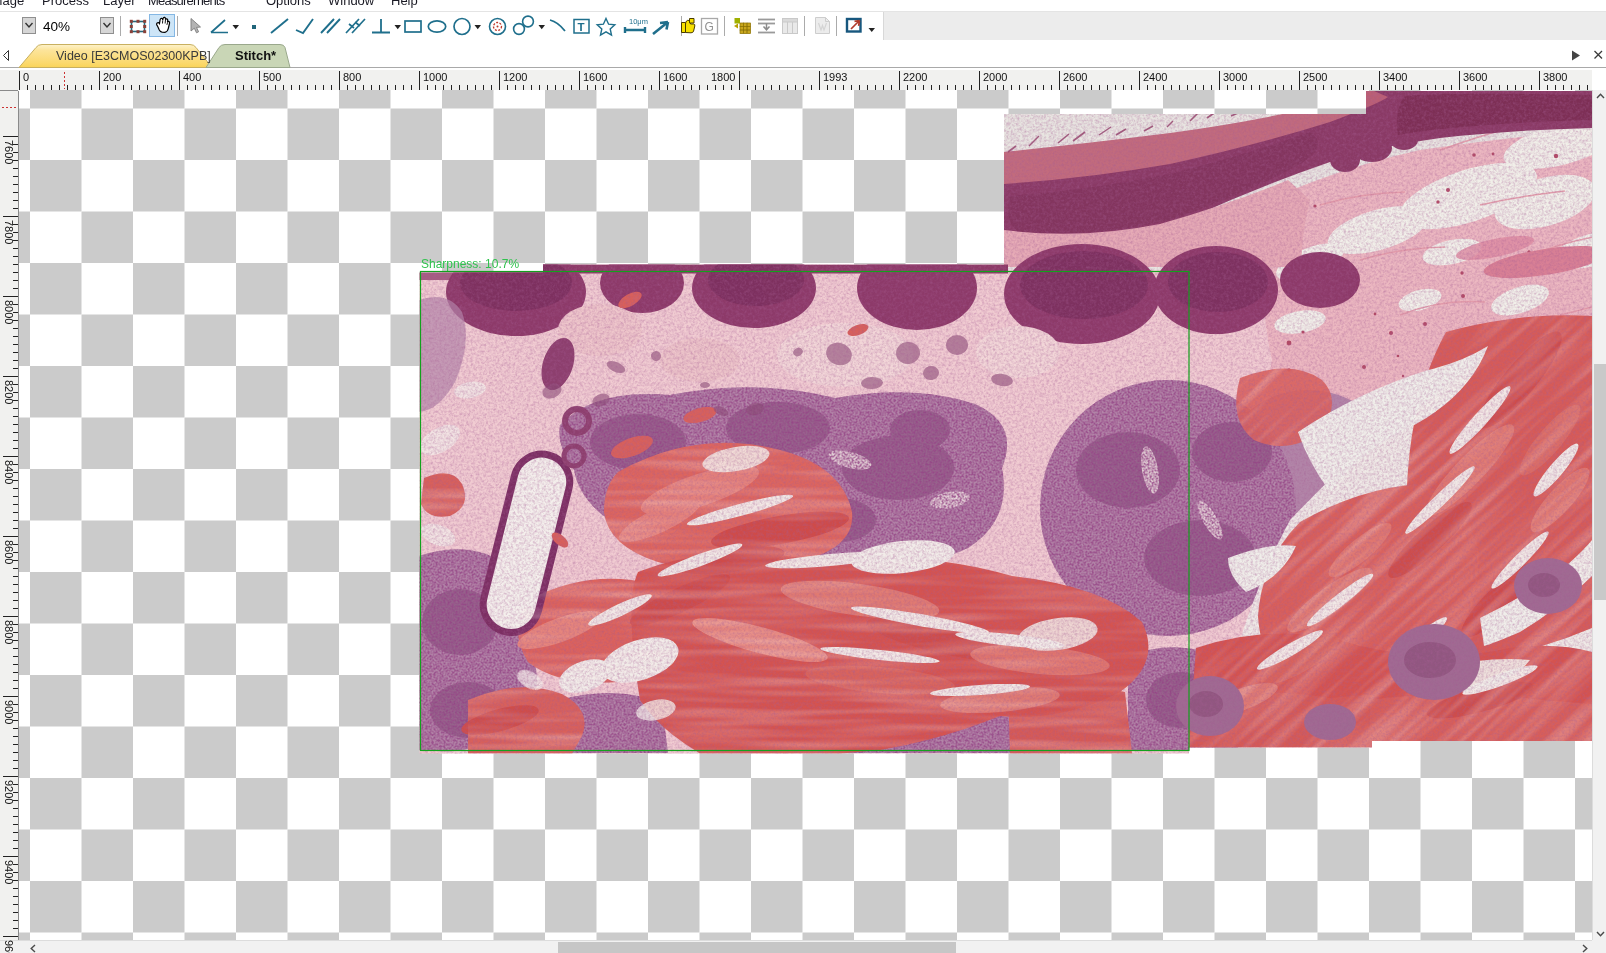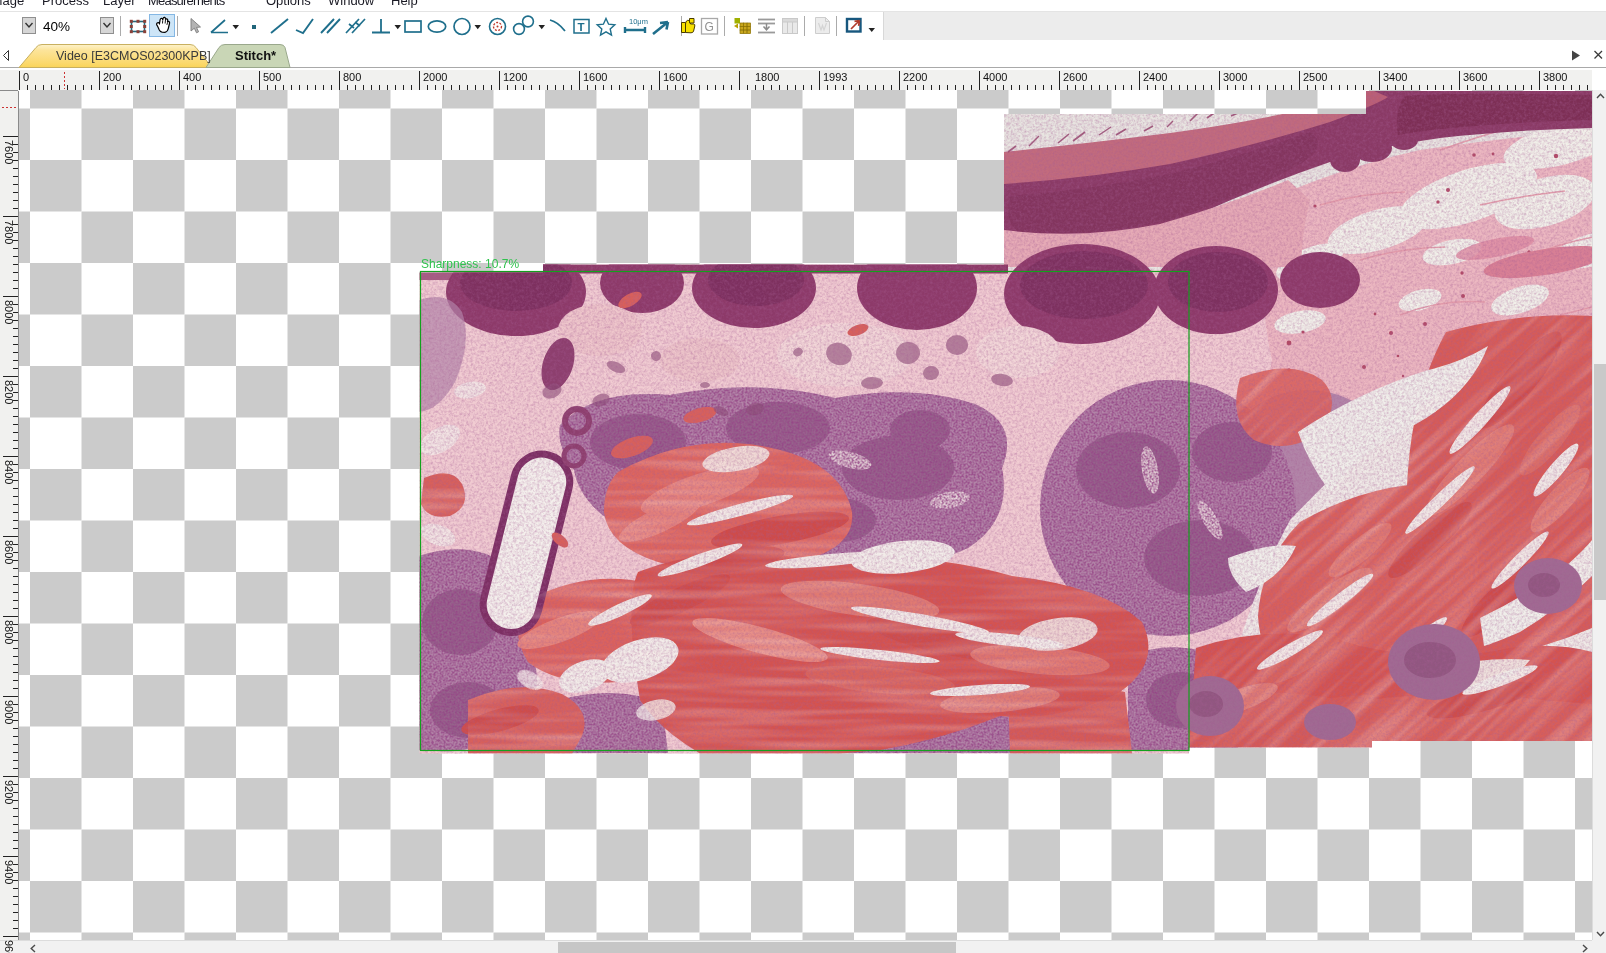--- a/index.html
+++ b/index.html
@@ -195,28 +195,28 @@
   <path d="M1594.5,51 L1602,58.5 M1602,51 L1594.5,58.5" stroke="#3a3a3a" stroke-width="1.3"></path>
 </svg>
 <div class="abs" id="hruler">
   <div class="htickmajor"></div>
   <div class="htickminor"></div>
   <span class="hlab" style="left:23px">0</span>
   <span class="hlab" style="left:103px">200</span>
   <span class="hlab" style="left:183px">400</span>
   <span class="hlab" style="left:263px">500</span>
   <span class="hlab" style="left:343px">800</span>
-  <span class="hlab" style="left:423px">2000</span>
+  <span class="hlab" style="left:423px">1000</span>
   <span class="hlab" style="left:503px">1200</span>
   <span class="hlab" style="left:583px">1600</span>
   <span class="hlab" style="left:663px">1600</span>
-  <span class="hlab" style="left:755px">1800</span>
+  <span class="hlab" style="left:711px">1800</span>
   <span class="hlab" style="left:823px">1993</span>
   <span class="hlab" style="left:903px">2200</span>
-  <span class="hlab" style="left:983px">4000</span>
+  <span class="hlab" style="left:983px">2000</span>
   <span class="hlab" style="left:1063px">2600</span>
   <span class="hlab" style="left:1143px">2400</span>
   <span class="hlab" style="left:1223px">3000</span>
   <span class="hlab" style="left:1303px">2500</span>
   <span class="hlab" style="left:1383px">3400</span>
   <span class="hlab" style="left:1463px">3600</span>
   <span class="hlab" style="left:1543px">3800</span>
   <div class="redmarkh"></div>
 </div>
 <div class="abs" id="vruler">

